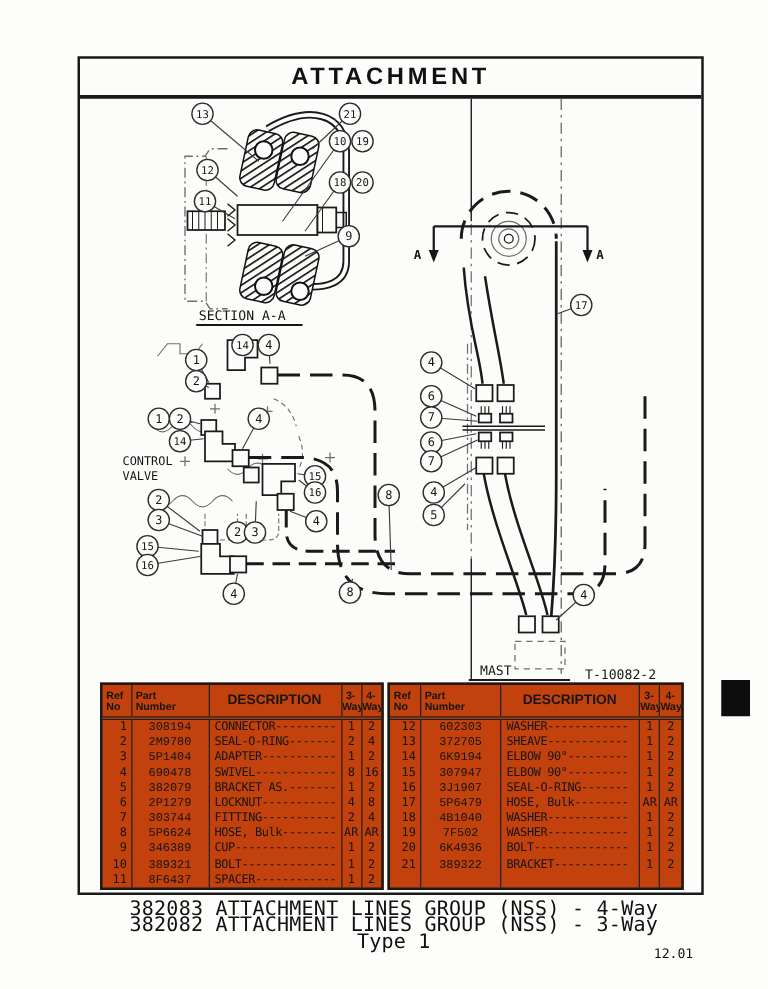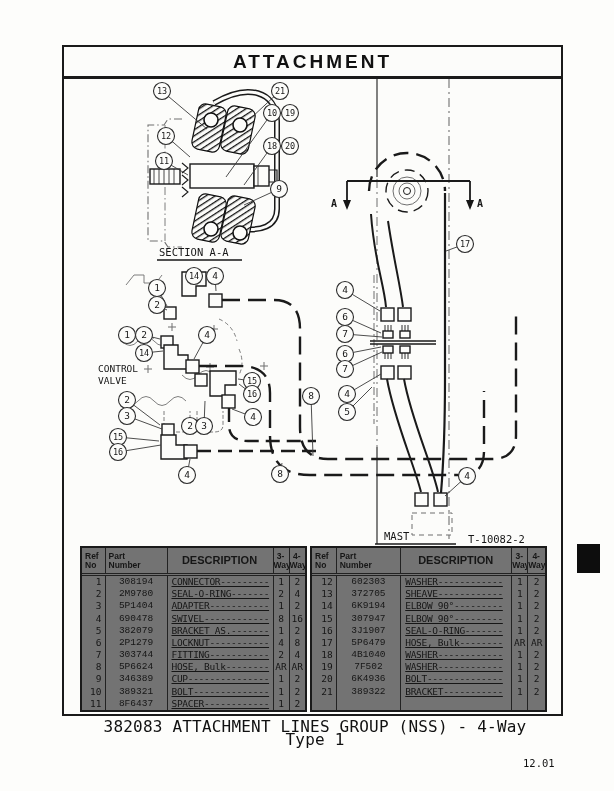--- a/index.html
+++ b/index.html
@@ -20,41 +20,41 @@
     font-family:"Liberation Sans",sans-serif;font-weight:bold;
     font-size:19px;letter-spacing:3px;color:#111;
   }
   .diagram-svg{position:absolute;left:0;top:32px;width:496px;height:469px;}
   .ink{stroke:#1a1a1a;fill:none;}
   .lite{stroke:#6f6f6f;fill:none;}
   .fit{fill:#fcfcfa;stroke:#1a1a1a;stroke-width:1.4;}
   text.dlabel{font-family:"DejaVu Sans Mono",monospace;fill:#161616;}
   .table-box{
     position:absolute;top:546px;height:166px;border:2px solid #1a1a1a;
-    background:#737373;box-sizing:border-box;
+    background:#c2410c;box-sizing:border-box;
   }
   .table-box.left{left:80px;width:227px;}
   .table-box.right{left:310px;width:237px;}
   table.parts-table{
     border-collapse:collapse;width:100%;height:100%;table-layout:fixed;
     font-family:"DejaVu Sans Mono",monospace;font-size:9.5px;color:#161616;
   }
   .parts-table th,.parts-table td{border-left:1px solid #222;padding:0 1px;overflow:hidden;white-space:nowrap;}
   .parts-table th:first-child,.parts-table td:first-child{border-left:none;}
   .parts-table thead th{
     border-bottom:3px double #222;height:25px;vertical-align:middle;
     font-family:"Liberation Sans",sans-serif;font-weight:bold;font-size:8.5px;
     text-align:left;padding-left:3px;line-height:9px;
   }
   .parts-table thead th.desc-h{text-align:center;font-size:11px;padding-left:0;margin-top:17px;}
   .parts-table thead th.way-h{text-align:center;padding-left:0;}
   .parts-table td{height:12px;line-height:12px;vertical-align:middle;}
   .parts-table td.ref{text-align:right;padding-right:3px;}
   .parts-table td.part{text-align:center;font-family:Liberation Mono, monospace;}
-  .parts-table td.desc{text-align:left;padding-left:4px;letter-spacing:-0.3px;text-decoration:underline;}
+  .parts-table td.desc{text-align:left;padding-left:4px;letter-spacing:-0.3px;}
   .parts-table td.qty{text-align:center;}
   .caption{
     position:absolute;left:80px;top:720px;width:470px;text-align:center;
     font-size:16px;line-height:13px;letter-spacing:0.2px;color:#111;
   }
   .page-number{position:absolute;left:523px;top:757px;font-size:10.5px;color:#111;}
   .tab-marker{position:absolute;left:577px;top:544px;width:23px;height:29px;background:#0d0d0d;}
 </style>
 </head>
 <body>
@@ -580,17 +580,18 @@
           <td class="desc"></td>
           <td class="qty"></td>
           <td class="qty"></td>
         </tr>
       </tbody>
   </table>
 </div>
 
 <div class="caption">
   <div>382083 ATTACHMENT LINES GROUP (NSS) - 4-Way</div>
+  <div>382082 ATTACHMENT LINES GROUP (NSS) - 3-Way</div>
   <div>Type 1</div>
 </div>
 
 <div class="page-number">12.01</div>
 <div class="tab-marker"></div>
 
 </body></html>

